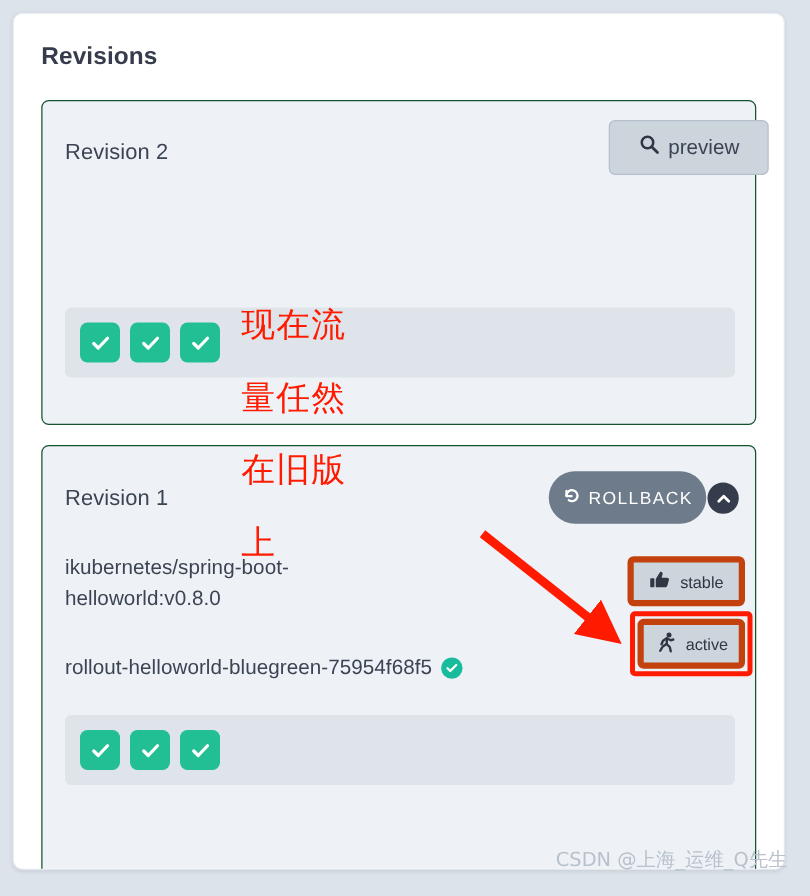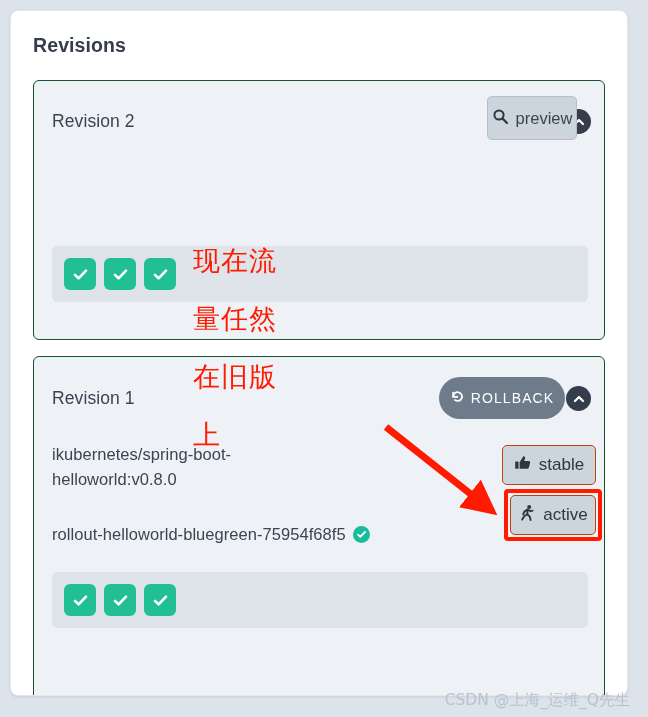--- a/index.html
+++ b/index.html
@@ -139,21 +139,21 @@
     border: 1px solid #b4bfcb;
     border-radius: 5px;
     color: #3c4454;
     font-size: 16.5px;
     cursor: pointer;
     padding: 0 12px;
   }
   #preview-button {
     left: 476px;
     top: 85px;
-    width: 90px;
+    width: 128px;
     height: 44px;
   }
 
   
   #rollback-button {
     position: absolute;
     left: 428px;
     top: 366px;
     width: 126px;
     height: 42px;
@@ -171,24 +171,24 @@
   }
 
   
   .status-badge {
     position: absolute;
     display: flex;
     align-items: center;
     justify-content: center;
     gap: 7px;
     background: #ccd4dc;
-    border: 1px solid #c2410c;
+    border: 5px solid #c2410c;
     border-radius: 5px;
     color: #2f3644;
-    font-size: 17px;
+    font-size: 13px;
     padding: 0 11px;
     cursor: pointer;
   }
   #badge-stable { left: 491px; top: 434px; width: 94px; height: 40px; }
   #badge-active { left: 499px; top: 484px; width: 86px; height: 40px; }
 
   
   #active-highlight {
     position: absolute;
     left: 493px;
@@ -222,21 +222,21 @@
     top: 415px;
     width: 140px;
     height: 110px;
     pointer-events: none;
   }
 
   
   #watermark {
     position: absolute;
     right: 18px;
-    bottom: 6px;
+    bottom: 18px;
     font-family: "DejaVu Sans", sans-serif;
     font-size: 15.5px;
     color: #b9c2cc;
     white-space: nowrap;
   }
 </style>
 </head>
 <body>
 
 <div id="app-card">

